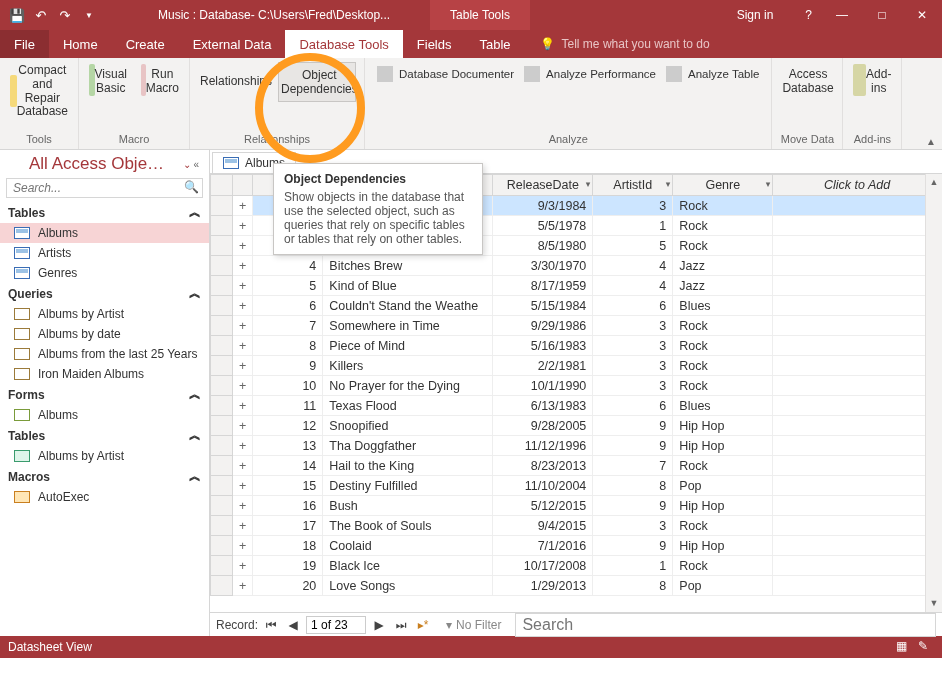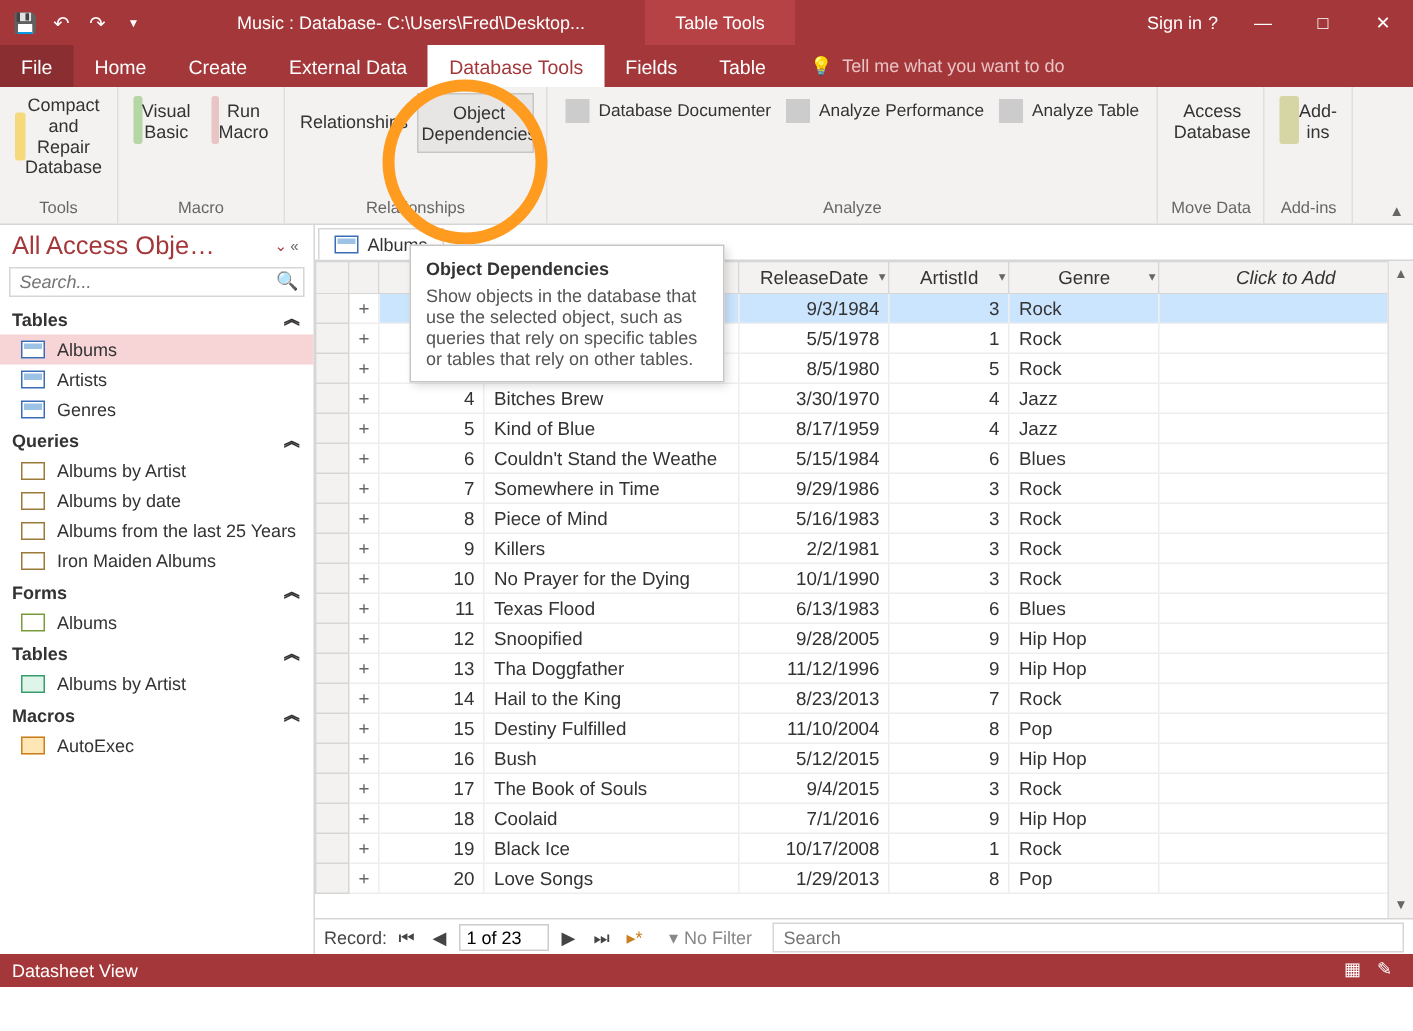--- a/index.html
+++ b/index.html
@@ -4,21 +4,21 @@
 <style>
   * { box-sizing: border-box; margin: 0; padding: 0; font-family: "Segoe UI", sans-serif; }
   body { width: 942px; height: 687px; overflow: hidden; background: #fff; font-size: 12px; color: #333; }
 
   
   .titlebar { height: 30px; background: #a4373a; color: #fff; display: flex; align-items: center; }
   .qat { display: flex; align-items: center; padding-left: 8px; gap: 6px; }
   .qat span { width: 18px; height: 18px; display: flex; align-items: center; justify-content: center; color: #fff; font-size: 13px; }
   .title-text { flex: 1; text-align: left; padding-left: 60px; font-size: 12px; }
   .contextual { background: #B74245; padding: 0 20px; height: 100%; display: flex; align-items: center; font-size: 12px; }
-  .user-area { display: flex; align-items: center; gap: 4px; padding: 0 10px; }
+  .user-area { display: flex; align-items: center; gap: 32px; padding: 0 10px; }
   .winbtn { width:40px; height:30px; display:flex; align-items:center; justify-content:center; }
 
   
   .ribbon-tabs { height: 28px; background: #a4373a; color: #fff; display: flex; align-items: stretch; font-size: 13px; }
   .ribbon-tab { padding: 0 14px; display: flex; align-items: center; cursor: pointer; }
   .ribbon-tab.file { background: #8b2e31; }
   .ribbon-tab.active { background: #fff; color: #a4373a; }
   .tell-me { display:flex; align-items:center; color: #e8c4c5; padding-left: 16px; gap:6px; font-size:12px; }
 
   
@@ -35,21 +35,21 @@
   .collapse-caret { position:absolute; right:6px; bottom:2px; color:#666; font-size:10px; cursor:pointer; }
 
   
   .circle-highlight { position:absolute; width:110px; height:110px; border:8px solid #ff9b1f; border-radius:50%; top:53px; left:255px; pointer-events:none; z-index:50; }
 
   
   .main { display:flex; height: 486px; position:relative; }
 
   
   .navpane { width:210px; border-right:1px solid #d6d6d6; background:#fff; display:flex; flex-direction:column; }
-  .nav-header { display:flex; align-items:center; padding:4px 8px 2px; color:#a4373a; font-size:17px; }
+  .nav-header { display:flex; align-items:center; padding:4px 8px 2px; color:#a4373a; font-size:17px;margin-left:21px; }
   .nav-header-title { flex:1; white-space:nowrap; overflow:hidden; text-overflow:ellipsis; }
   .nav-header .chev { font-size:10px; color:#666; padding:2px; }
   .searchbox { margin:2px 6px 4px; position:relative; }
   .searchbox input { width:100%; border:1px solid #d6d6d6; padding:2px 20px 2px 6px; font-style:italic; color:#888; font-size:12px; }
   .searchbox .mag { position:absolute; right:4px; top:2px; color:#888; font-size:12px; }
   .nav-group-head { display:flex; padding:2px 8px; font-weight:600; font-size:12px; color:#333; align-items:center; }
   .nav-group-head span:first-child { flex:1; }
   .nav-item { display:flex; align-items:center; gap:8px; padding:3px 8px 3px 14px; font-size:12px; cursor:pointer; }
   .nav-item.selected { background:#f7d4d5; }
   .obj-icon { width:16px; height:12px; border:1px solid #9b7a3a; background:#fff; position:relative; }
@@ -73,21 +73,21 @@
   .num { text-align:right; }
   .current-row td { background:#cce5ff; }
   .current-row td.rowsel { background:#ffe699; }
   .click-add { font-style: italic; color:#777; }
 
   
   .recordnav { height:24px; border-top:1px solid #d6d6d6; display:flex; align-items:center; gap:4px; padding:0 6px; font-size:12px; color:#444; background:#fff; }
   .recordnav .btn { width:18px; text-align:center; cursor:pointer; }
   .recordnav input.rec { width:60px; border:1px solid #ccc; padding:1px 4px; font-size:12px; }
   .recordnav .filter { color:#888; padding:0 10px; display:flex; align-items:center; gap:4px; }
-  .recordnav input.search { flex:1; border:1px solid #d6d6d6; padding:2px 6px; font-size:12px; color:#888; }
+  .recordnav input.search { flex:1; border:1px solid #d6d6d6; padding:2px 6px; font-size:16px; color:#888; }
 
   
   .statusbar { height:22px; background:#a4373a; color:#fff; display:flex; align-items:center; justify-content:space-between; padding:0 8px; font-size:12px; }
   .viewbtns { display:flex; gap:6px; }
   .viewbtns span { width:16px; height:16px; }
 
   
   .tooltip { position:absolute; top:163px; left:273px; width:210px; background:#fff; border:1px solid #c8c6c4; box-shadow:2px 2px 6px rgba(0,0,0,.15); padding:8px 10px; z-index:60; font-size:12px; color:#555; }
   .tooltip .tt-title { font-weight:600; color:#333; margin-bottom:4px; }
 

